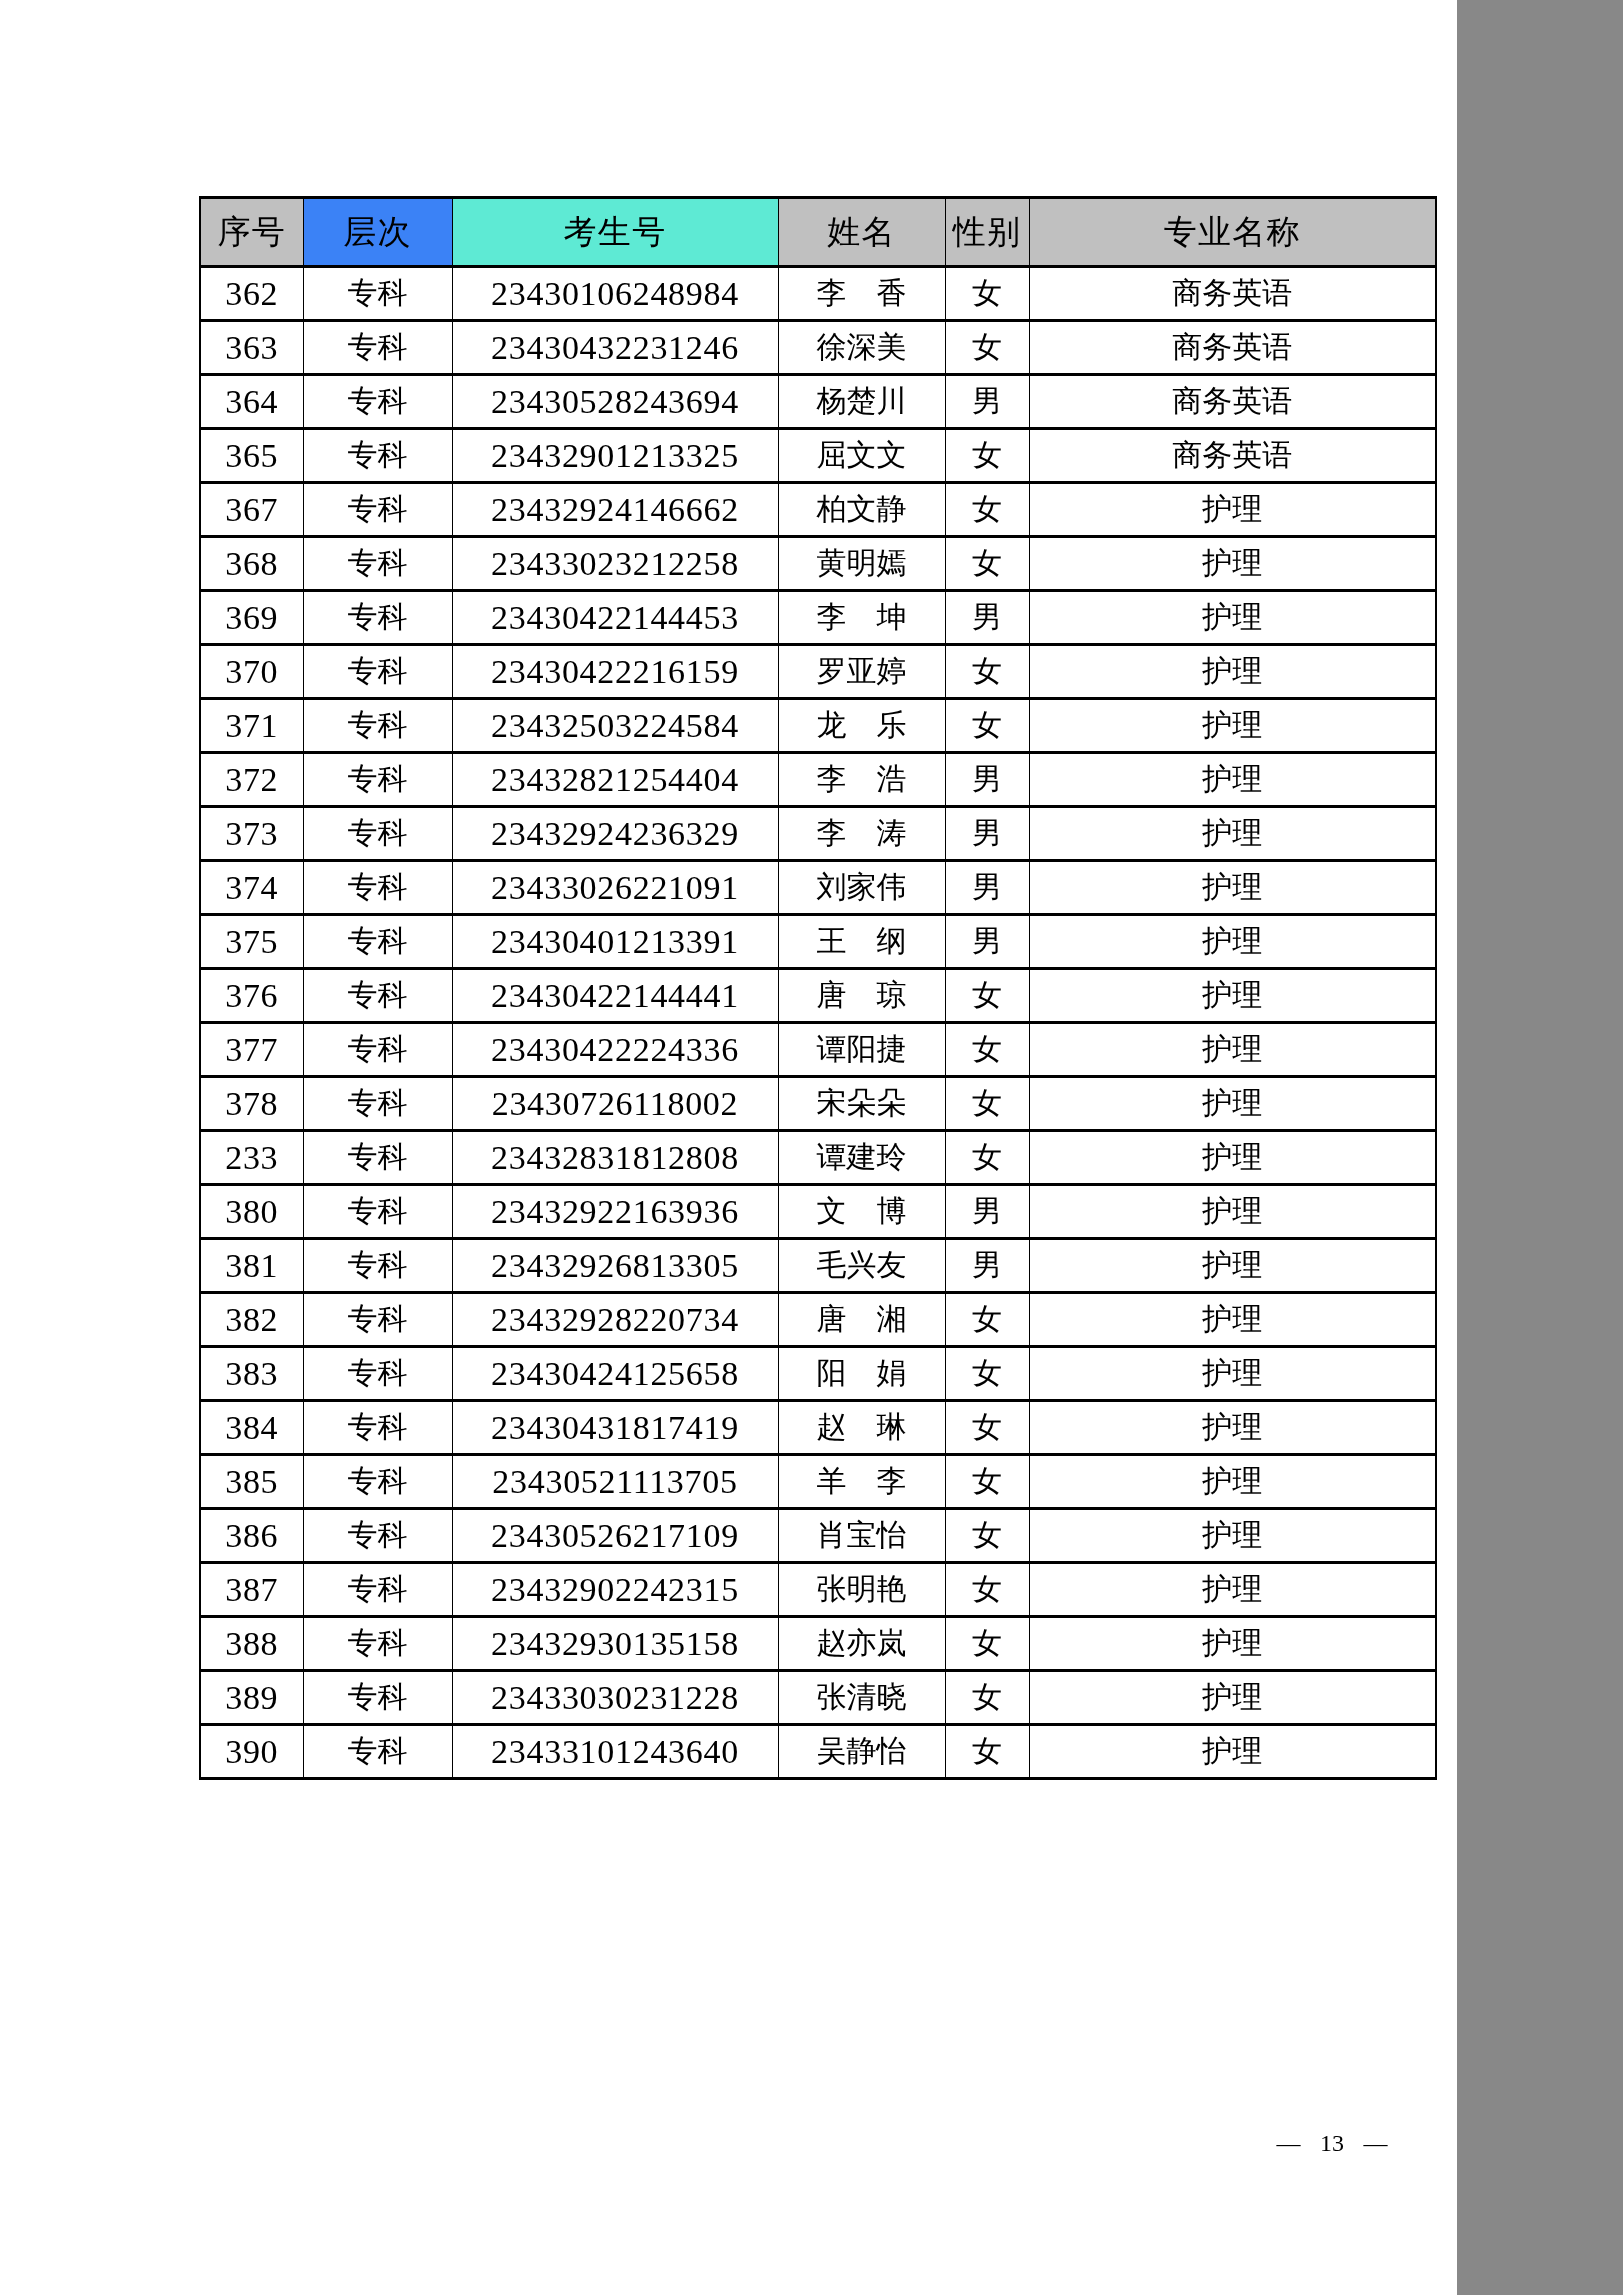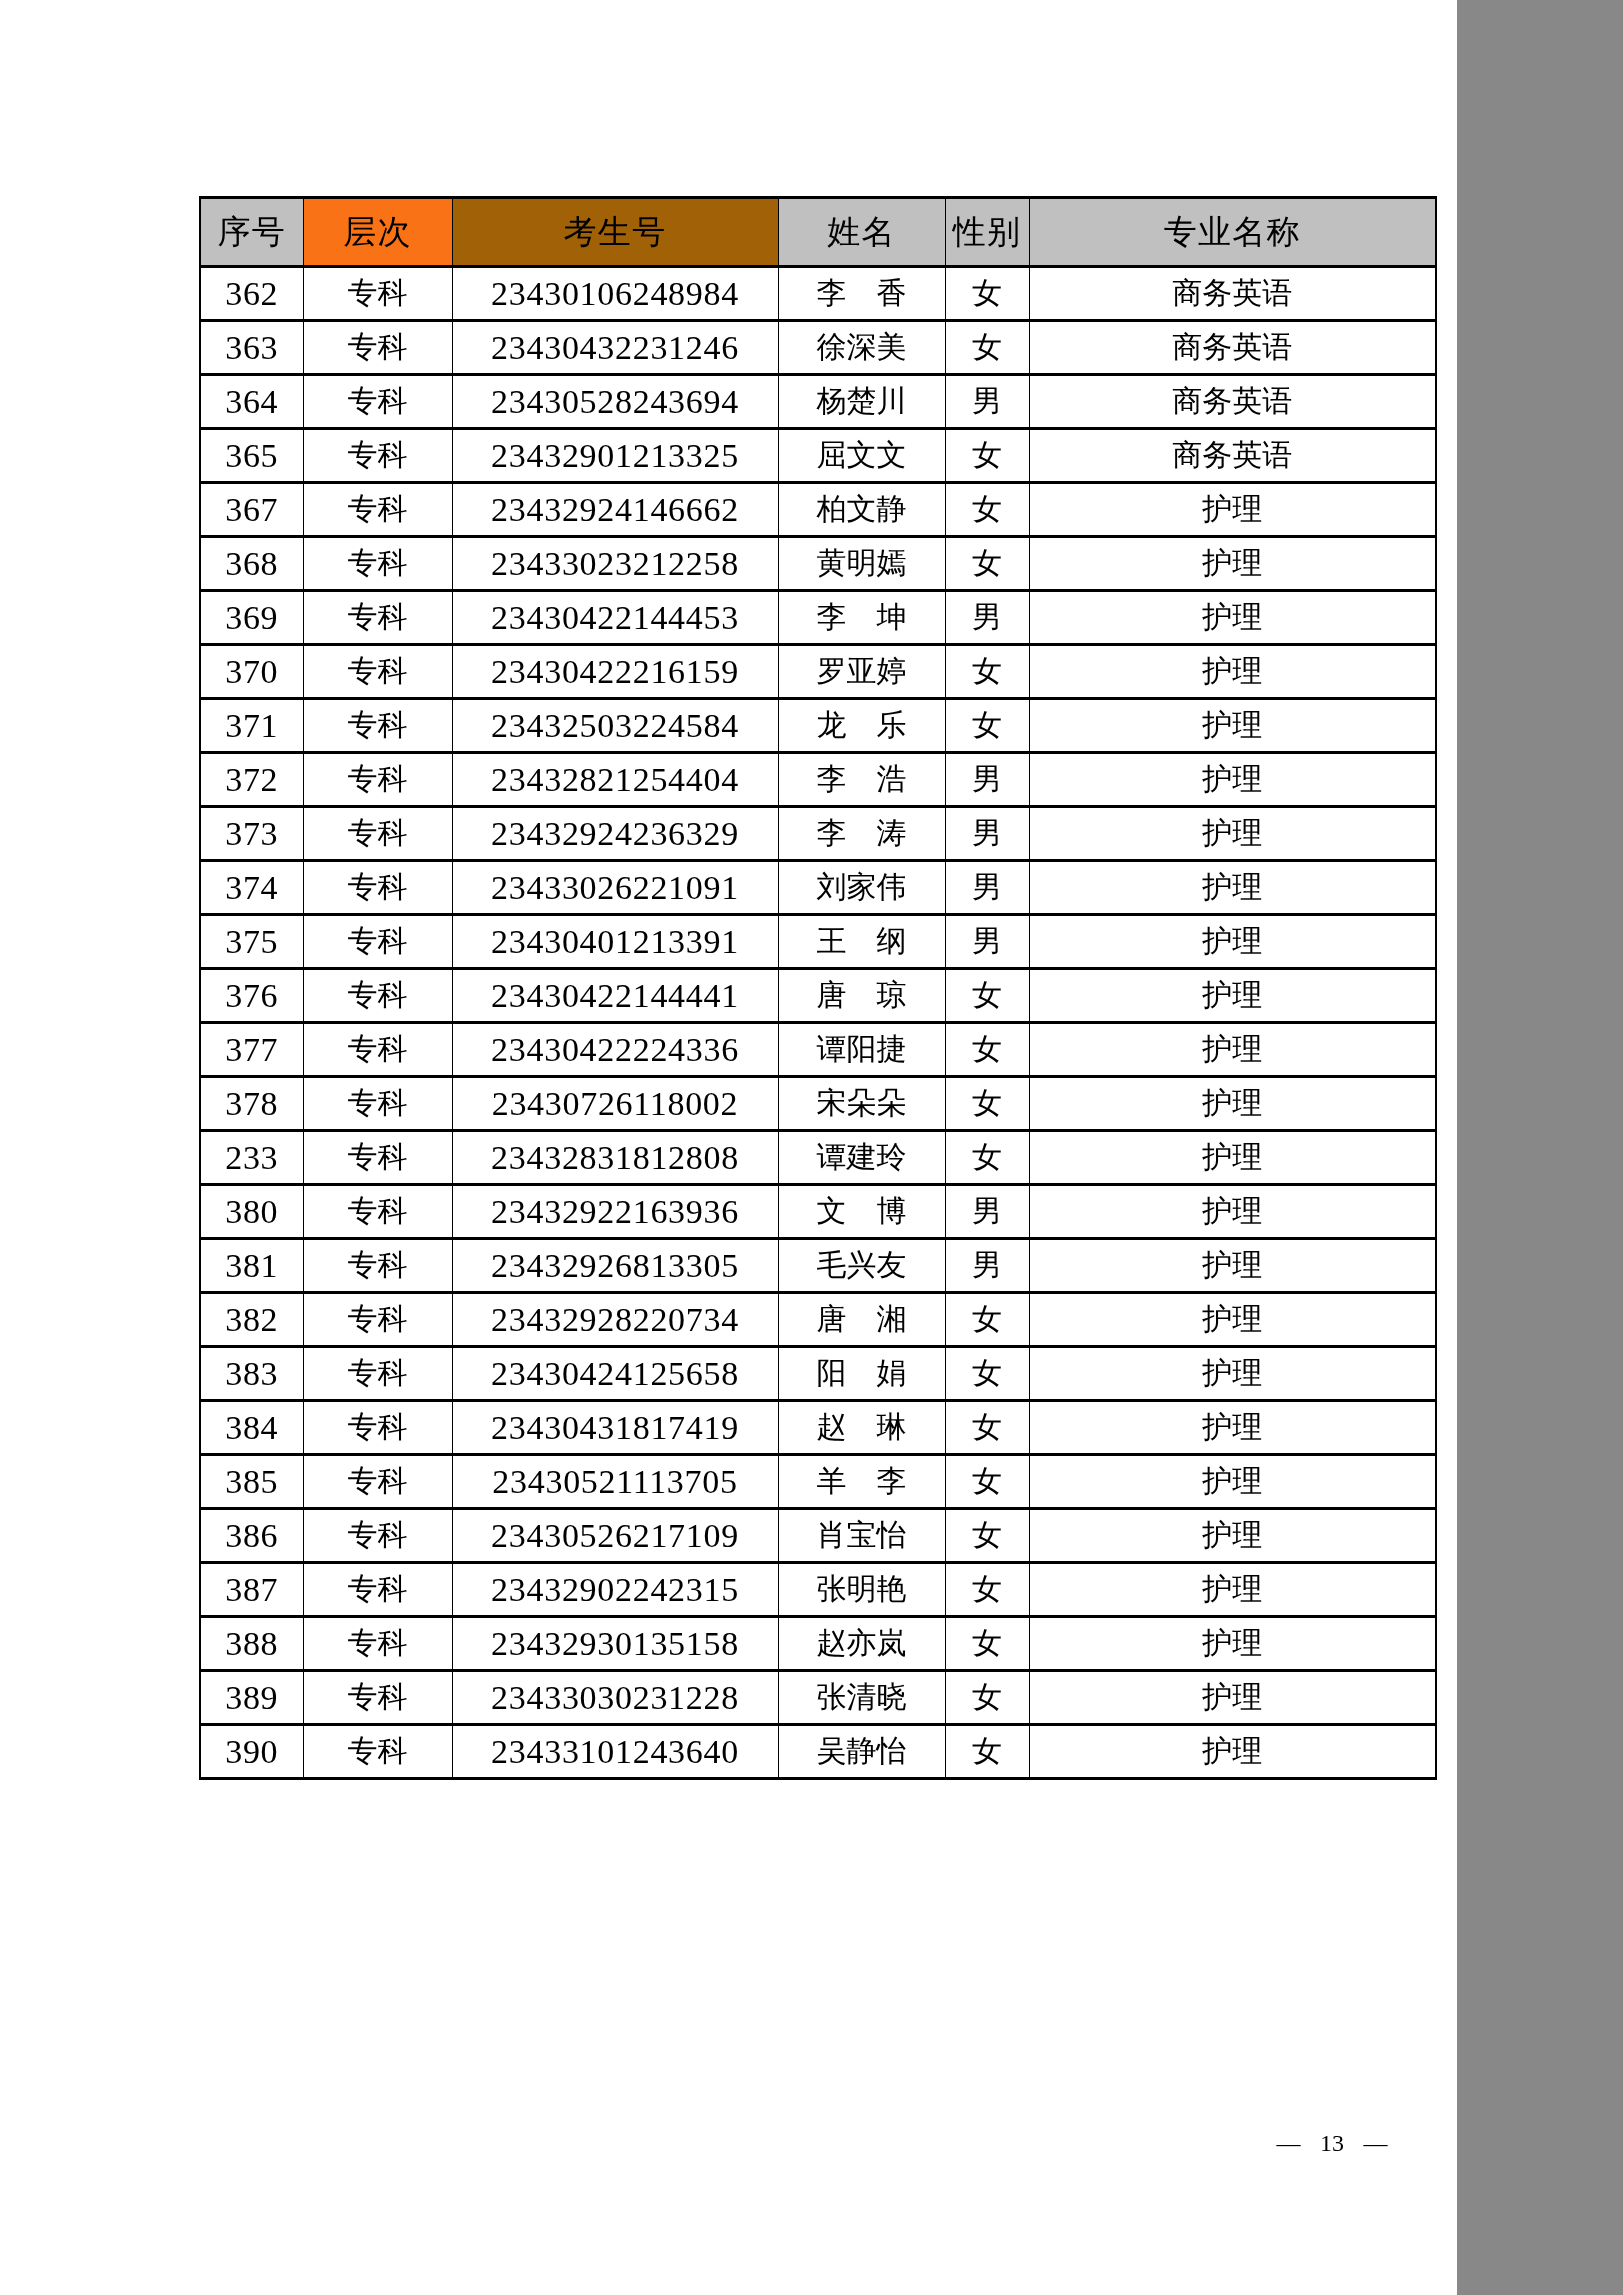--- a/index.html
+++ b/index.html
@@ -79,22 +79,22 @@
       <col class="c-seq">
       <col class="c-level">
       <col class="c-examno">
       <col class="c-name">
       <col class="c-gender">
       <col class="c-major">
     </colgroup>
     <thead>
       <tr>
         <th style="background: rgb(192, 192, 192);">序号</th>
-        <th style="background: #f97316;">层次</th>
-        <th style="background: #a16207;">考生号</th>
+        <th style="background: #3b82f6;">层次</th>
+        <th style="background: #5eead4;">考生号</th>
         <th style="background: rgb(192, 192, 192); font-family: Liberation Serif, serif;">姓名</th>
         <th style="background: rgb(192, 192, 192);">性别</th>
         <th style="background: rgb(192, 192, 192);">专业名称</th>
       </tr>
     </thead>
     <tbody>
         <tr>
           <td class="num">362</td>
           <td class="zh">专科</td>
           <td class="num">23430106248984</td>

